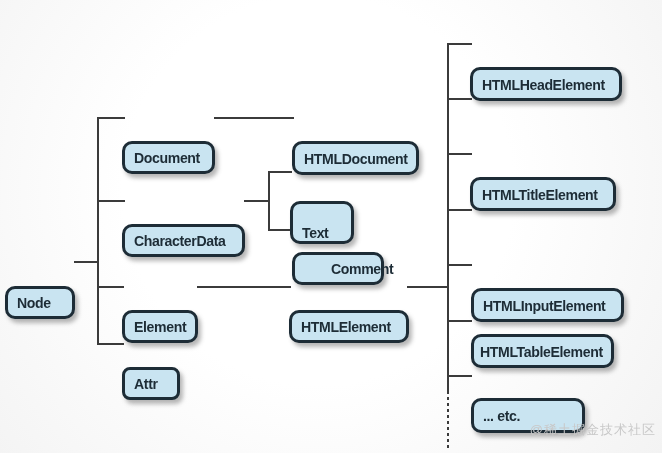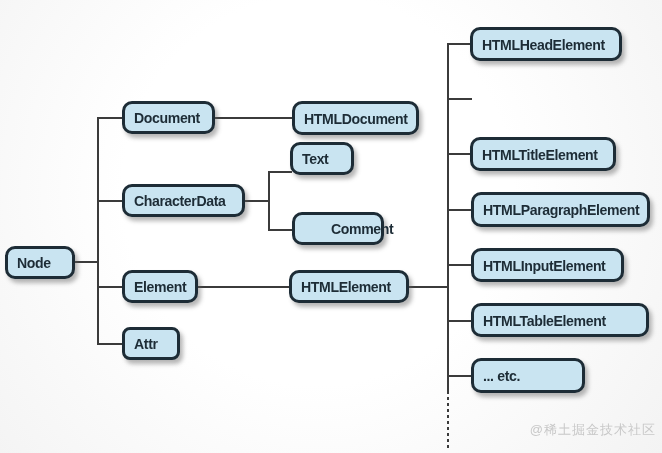--- a/index.html
+++ b/index.html
@@ -16,20 +16,21 @@
   .nbox {
     position: absolute;
     box-sizing: border-box;
     background: var(--box-fill, #c9e4f1);
     border: 3px solid var(--box-border, #1d2c36);
     border-radius: 10px;
     box-shadow: 3px 4px 4px rgba(96,96,96,0.45);
     display: flex;
     align-items: center;
     padding-left: 9px;
+    margin-top: 40px;
   }
   .nbox .lbl {
     font-weight: 700;
     font-size: 15px;
     color: var(--box-border, #1d2c36);
     letter-spacing: -0.4px;
     transform: scaleX(0.94);
     transform-origin: left center;
     white-space: nowrap;
   }
@@ -102,43 +103,40 @@
   <div class="nbox" style="left:122px; top:270px; width:76px; height:33px;">
     <span class="lbl">Element</span>
   </div>
   <div class="nbox" style="left:122px; top:327px; width:58px; height:33px;border-radius:8px;">
     <span class="lbl">Attr</span>
   </div>
 
   <div class="nbox" style="left:292px; top:101px; width:127px; height:34px;border-radius:10px;">
     <span class="lbl">HTMLDocument</span>
   </div>
-  <div class="nbox" style="left:290px; top:142px; width:64px; height:33px;">
+  <div class="nbox" style="left:290px; top:161px; width:64px; height:43px;align-items:flex-end;">
     <span class="lbl">Text</span>
   </div>
   <div class="nbox" style="left:292px; top:212px; width:92px; height:33px;padding-left:36px;">
     <span class="lbl">Comment</span>
   </div>
   <div class="nbox" style="left:289px; top:270px; width:120px; height:33px;">
     <span class="lbl">HTMLElement</span>
   </div>
 
   <div class="nbox" style="left:470px; top:27px; width:152px; height:34px;">
     <span class="lbl">HTMLHeadElement</span>
   </div>
   <div class="nbox" style="left:470px; top:137px; width:146px; height:34px;text-align:center;">
     <span class="lbl">HTMLTitleElement</span>
   </div>
-  <div class="nbox" style="left:471px; top:192px; width:179px; height:35px;">
-    <span class="lbl">HTMLParagraphElement</span>
-  </div>
   <div class="nbox" style="left:471px; top:248px; width:153px; height:34px;">
     <span class="lbl">HTMLInputElement</span>
   </div>
-  <div class="nbox" style="left:471px; top:303px; width:178px; height:34px;">
+  <div class="nbox" style="left:471px; top:294px; width:143px; height:34px;justify-content:flex-end;">
     <span class="lbl">HTMLTableElement</span>
   </div>
   <div class="nbox" style="left:471px; top:358px; width:114px; height:35px;text-align:center;">
     <span class="lbl">... etc.</span>
   </div>
 
   <div class="watermark">@稀土掘金技术社区</div>
 </div>
 
 </body></html>

